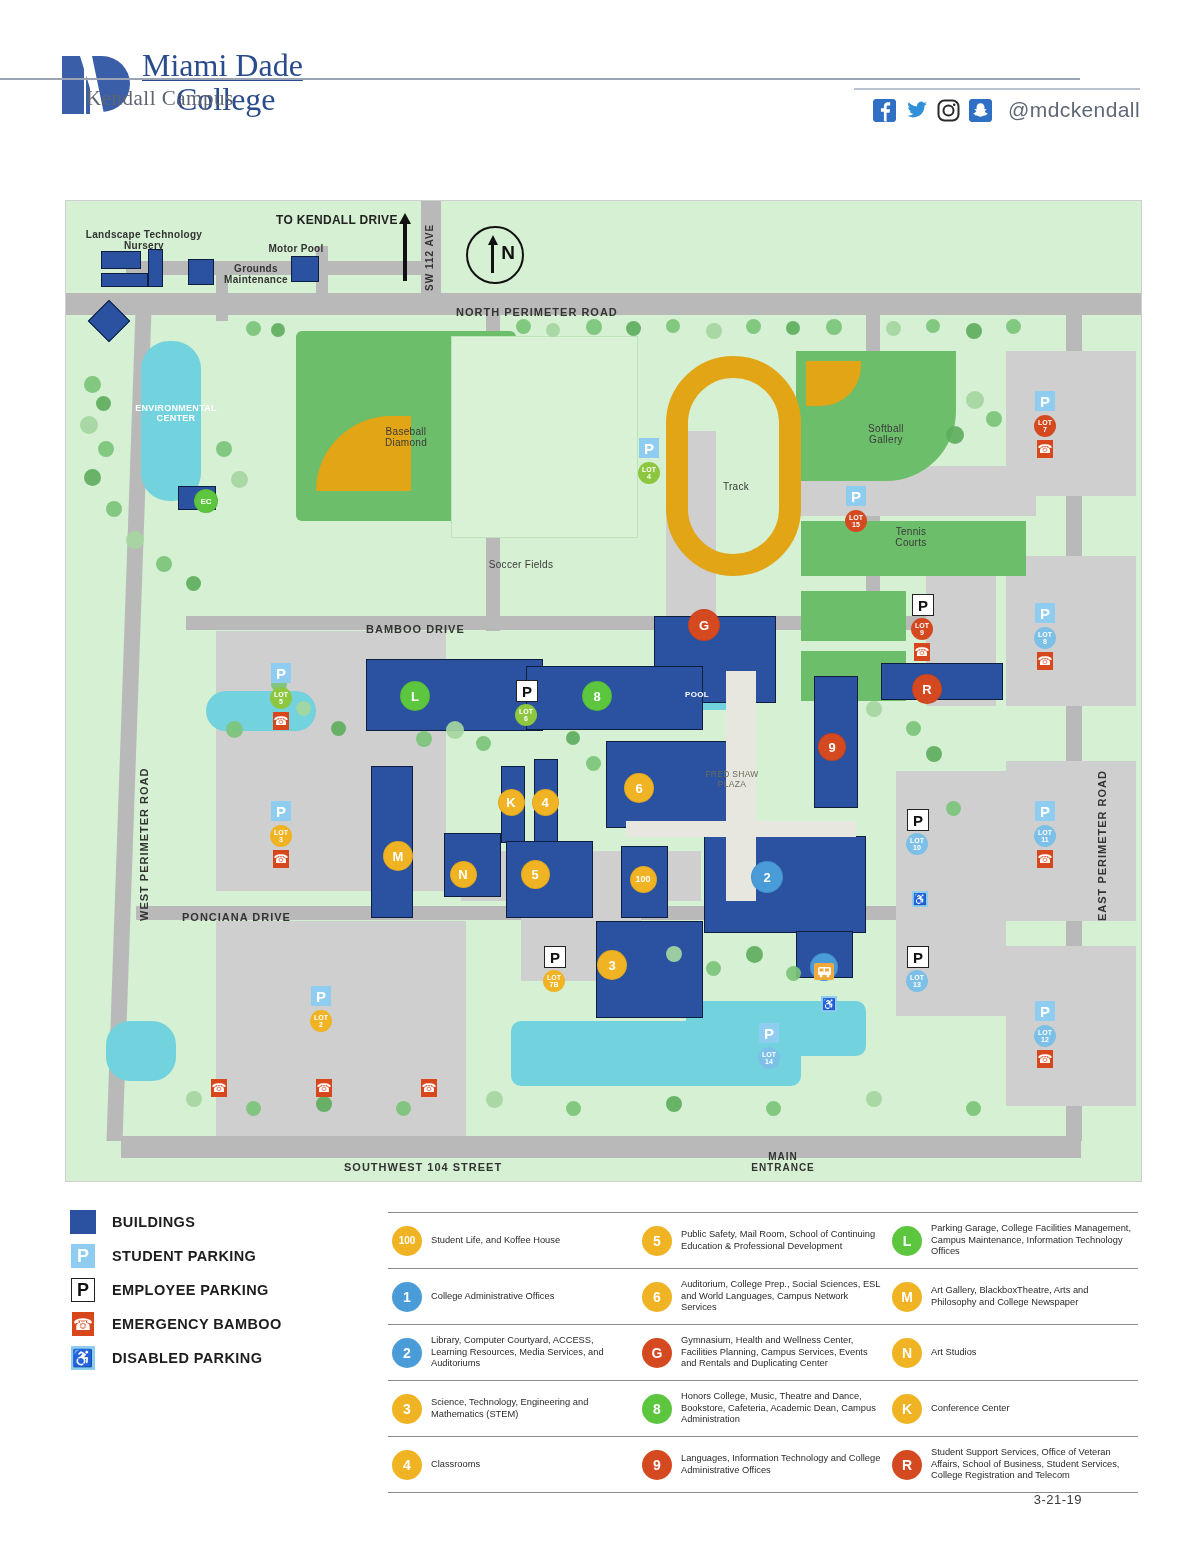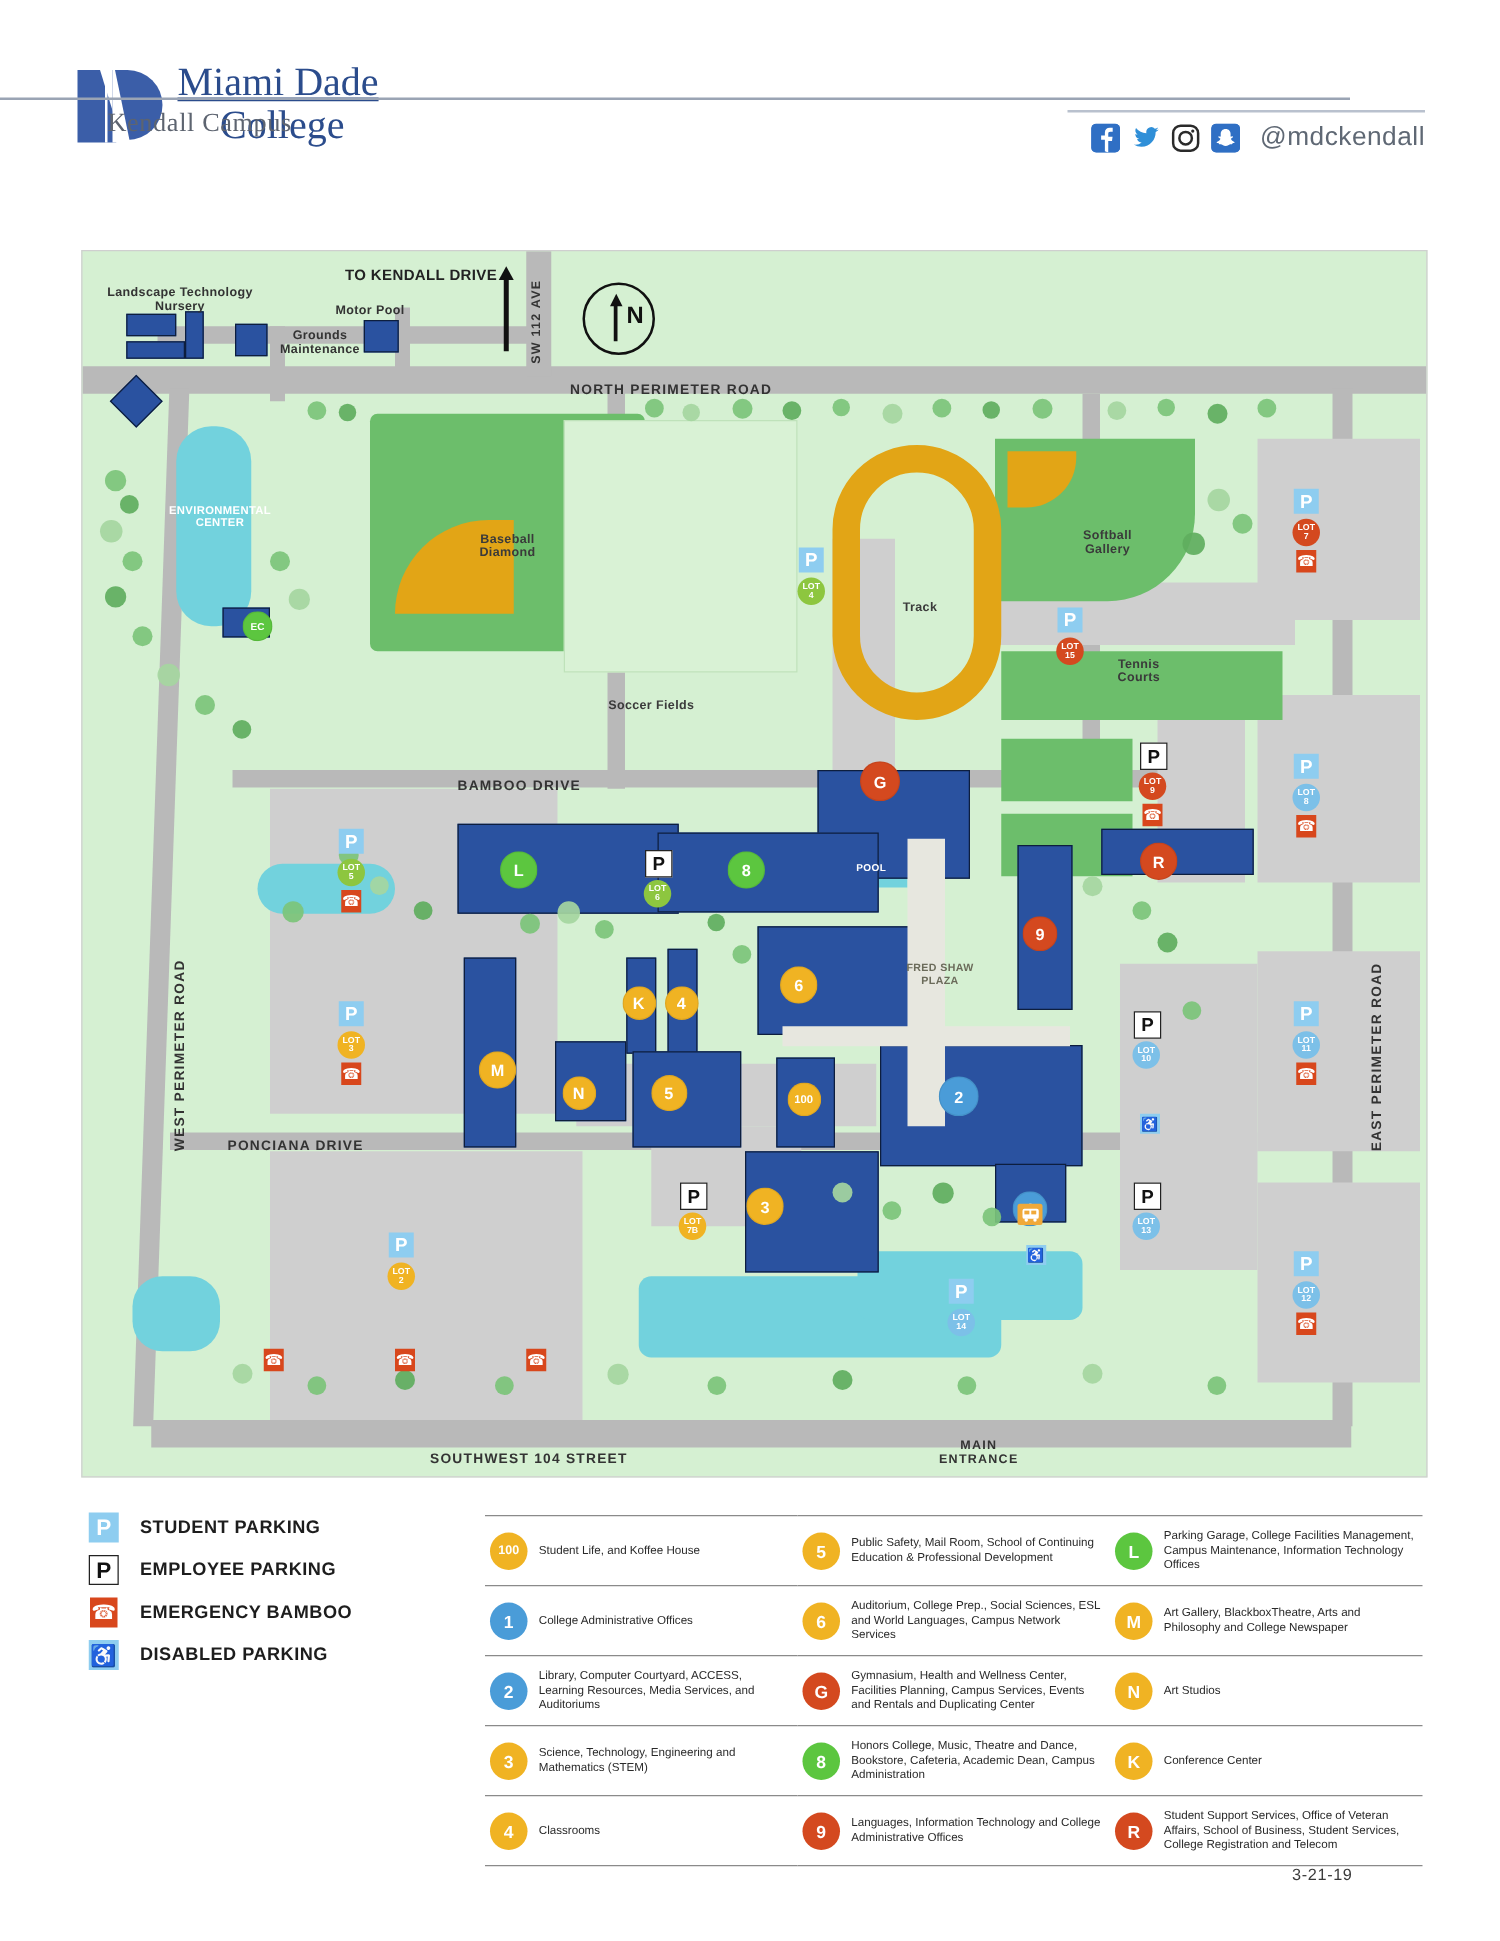--- a/index.html
+++ b/index.html
@@ -30,21 +30,21 @@
   .lot{position:absolute;background:#cfcfcf;}
   .field{position:absolute;background:#6cbe6b;}
   .water{position:absolute;background:#72d2dd;}
   .bldg{position:absolute;background:#2a52a0;border:1.5px solid #0d1e3e;}
   .path{position:absolute;background:#e7e7df;}
   .tree{position:absolute;border-radius:50%;background:#7cc47a;opacity:.92;}
   .tree.d{background:#5fae5e;}
   .tree.l{background:#a5d6a0;}
 
   .maplabel{position:absolute;font-size:10px;color:#333;font-weight:bold;letter-spacing:.3px;text-align:center;}
-  .maplabel.plain{font-weight:bold;color:#3a3a3a;text-align:center;}
+  .maplabel.plain{font-weight:normal;color:#3a3a3a;text-align:center;}
   .maplabel.white{color:#fff;}
   .roadlabel{position:absolute;font-size:11px;font-weight:bold;color:#333;letter-spacing:1px;}
   .vert{transform:rotate(-90deg);transform-origin:left top;white-space:nowrap;}
 
   
   .mk{position:absolute;border-radius:50%;display:flex;align-items:center;justify-content:center;
       color:#fff;font-weight:bold;border:1px solid rgba(0,0,0,.07);}
   .mk.y{background:#f0b323;}
   .mk.b{background:#4a9cd8;}
   .mk.g{background:#5cc63f;}
@@ -294,21 +294,21 @@
 CENTER</div>
   <div class="maplabel plain" style="left:290px;top:225px;width:100px;white-space:pre-line;">Baseball
 Diamond</div>
   <div class="maplabel plain" style="left:770px;top:222px;width:100px;white-space:pre-line;">Softball
 Gallery</div>
   <div class="maplabel plain" style="left:630px;top:280px;width:80px;">Track</div>
   <div class="maplabel plain" style="left:400px;top:358px;width:110px;">Soccer Fields</div>
   <div class="maplabel plain" style="left:795px;top:325px;width:100px;white-space:pre-line;">Tennis
 Courts</div>
   <div class="maplabel white" style="left:605px;top:489px;width:52px;font-size:8px;">POOL</div>
-  <div class="maplabel plain" style="left:641px;top:568px;width:90px;white-space:pre-line;font-size:8.5px;color:#6b6b5a;">FRED SHAW
+  <div class="maplabel plain" style="left:621px;top:568px;width:90px;white-space:pre-line;font-size:8.5px;color:#6b6b5a;">FRED SHAW
 PLAZA</div>
 
   <div class="roadlabel" style="left:390px;top:105px;">NORTH PERIMETER ROAD</div>
   <div class="roadlabel vert" style="left:358px;top:90px;font-size:10px;">SW 112 AVE</div>
   <div class="roadlabel vert" style="left:72px;top:720px;">WEST PERIMETER ROAD</div>
   <div class="roadlabel vert" style="left:1030px;top:720px;">EAST PERIMETER ROAD</div>
   <div class="roadlabel" style="left:300px;top:422px;">BAMBOO DRIVE</div>
   <div class="roadlabel" style="left:116px;top:710px;">PONCIANA DRIVE</div>
   <div class="roadlabel" style="left:278px;top:960px;">SOUTHWEST 104 STREET</div>
   <div class="roadlabel" style="left:672px;top:950px;width:90px;white-space:pre-line;text-align:center;font-size:10px;">MAIN
@@ -439,20 +439,26 @@
         <circle cx="11" cy="10" r="1.4" fill="#fff"></circle>
       </svg>
   </div>
   <div class="disab" style="left:755px;top:795px;">♿</div>
   <div class="disab" style="left:846px;top:690px;">♿</div>
 </div>
 
 <div id="legend">
   <div class="lg-row">
     <span class="lg-ico">
+        <span style="width:26px;height:24px;background:#2a52a0;display:block;"></span>
+      </span>
+    <span class="lg-label">BUILDINGS</span>
+  </div>
+  <div class="lg-row">
+    <span class="lg-ico">
         <span style="width:24px;height:24px;background:#8ecdf0;display:flex;align-items:center;justify-content:center;color:#fff;font-weight:bold;font-size:18px;">P</span>
       </span>
     <span class="lg-label">STUDENT PARKING</span>
   </div>
   <div class="lg-row">
     <span class="lg-ico">
         <span style="width:24px;height:24px;background:#fff;border:1.5px solid #222;display:flex;align-items:center;justify-content:center;color:#111;font-weight:bold;font-size:18px;box-sizing:border-box;">P</span>
       </span>
     <span class="lg-label">EMPLOYEE PARKING</span>
   </div>

